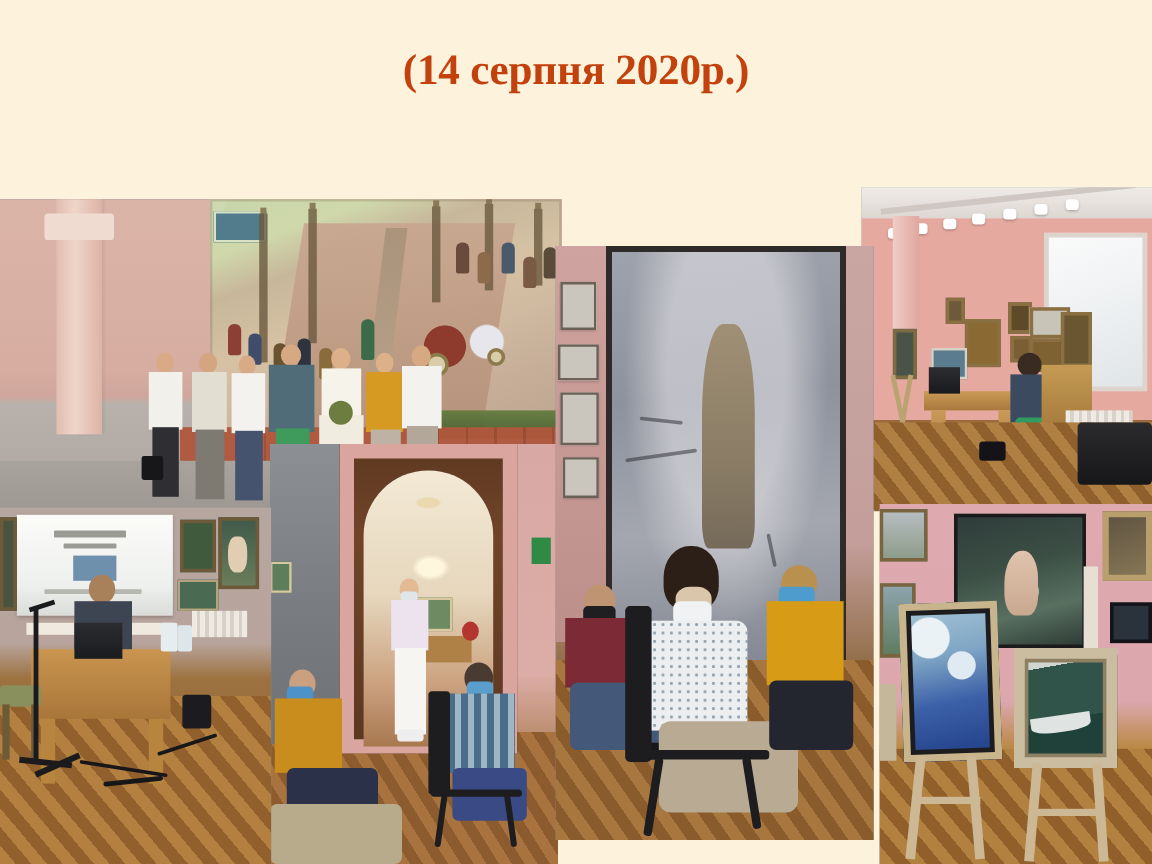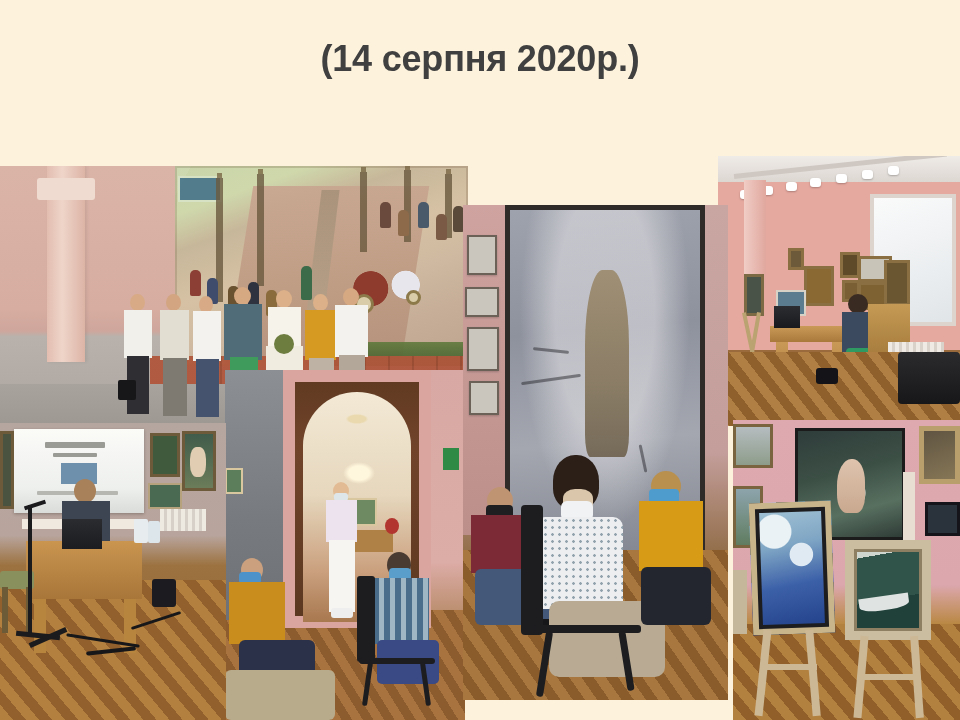--- a/index.html
+++ b/index.html
@@ -290,21 +290,21 @@
     background: repeating-linear-gradient(50deg,#b3813f 0 10px,#91602a 10px 20px);
   }
   .smpaint { position:absolute; box-shadow: inset 0 0 0 3px #7a6440; }
 </style>
 </head>
 <body>
 
 <div id="slide" style="background: rgb(253, 242, 220);">
 
   <div id="title-block">
-    <div class="title-line l2" style="color: #404040;">(14 серпня 2020р.)</div>
+    <div class="title-line l2" style="color: #c2410c; font-family: Liberation Serif, serif;">(14 серпня 2020р.)</div>
   </div>
 
   <div id="collage">
 
     <div class="photo" id="photo-group-mural">
       <div class="ph-inner">
         <div class="l bg"></div>
         <div class="l pillar"></div>
         <div class="l pillar-cap"></div>
 

